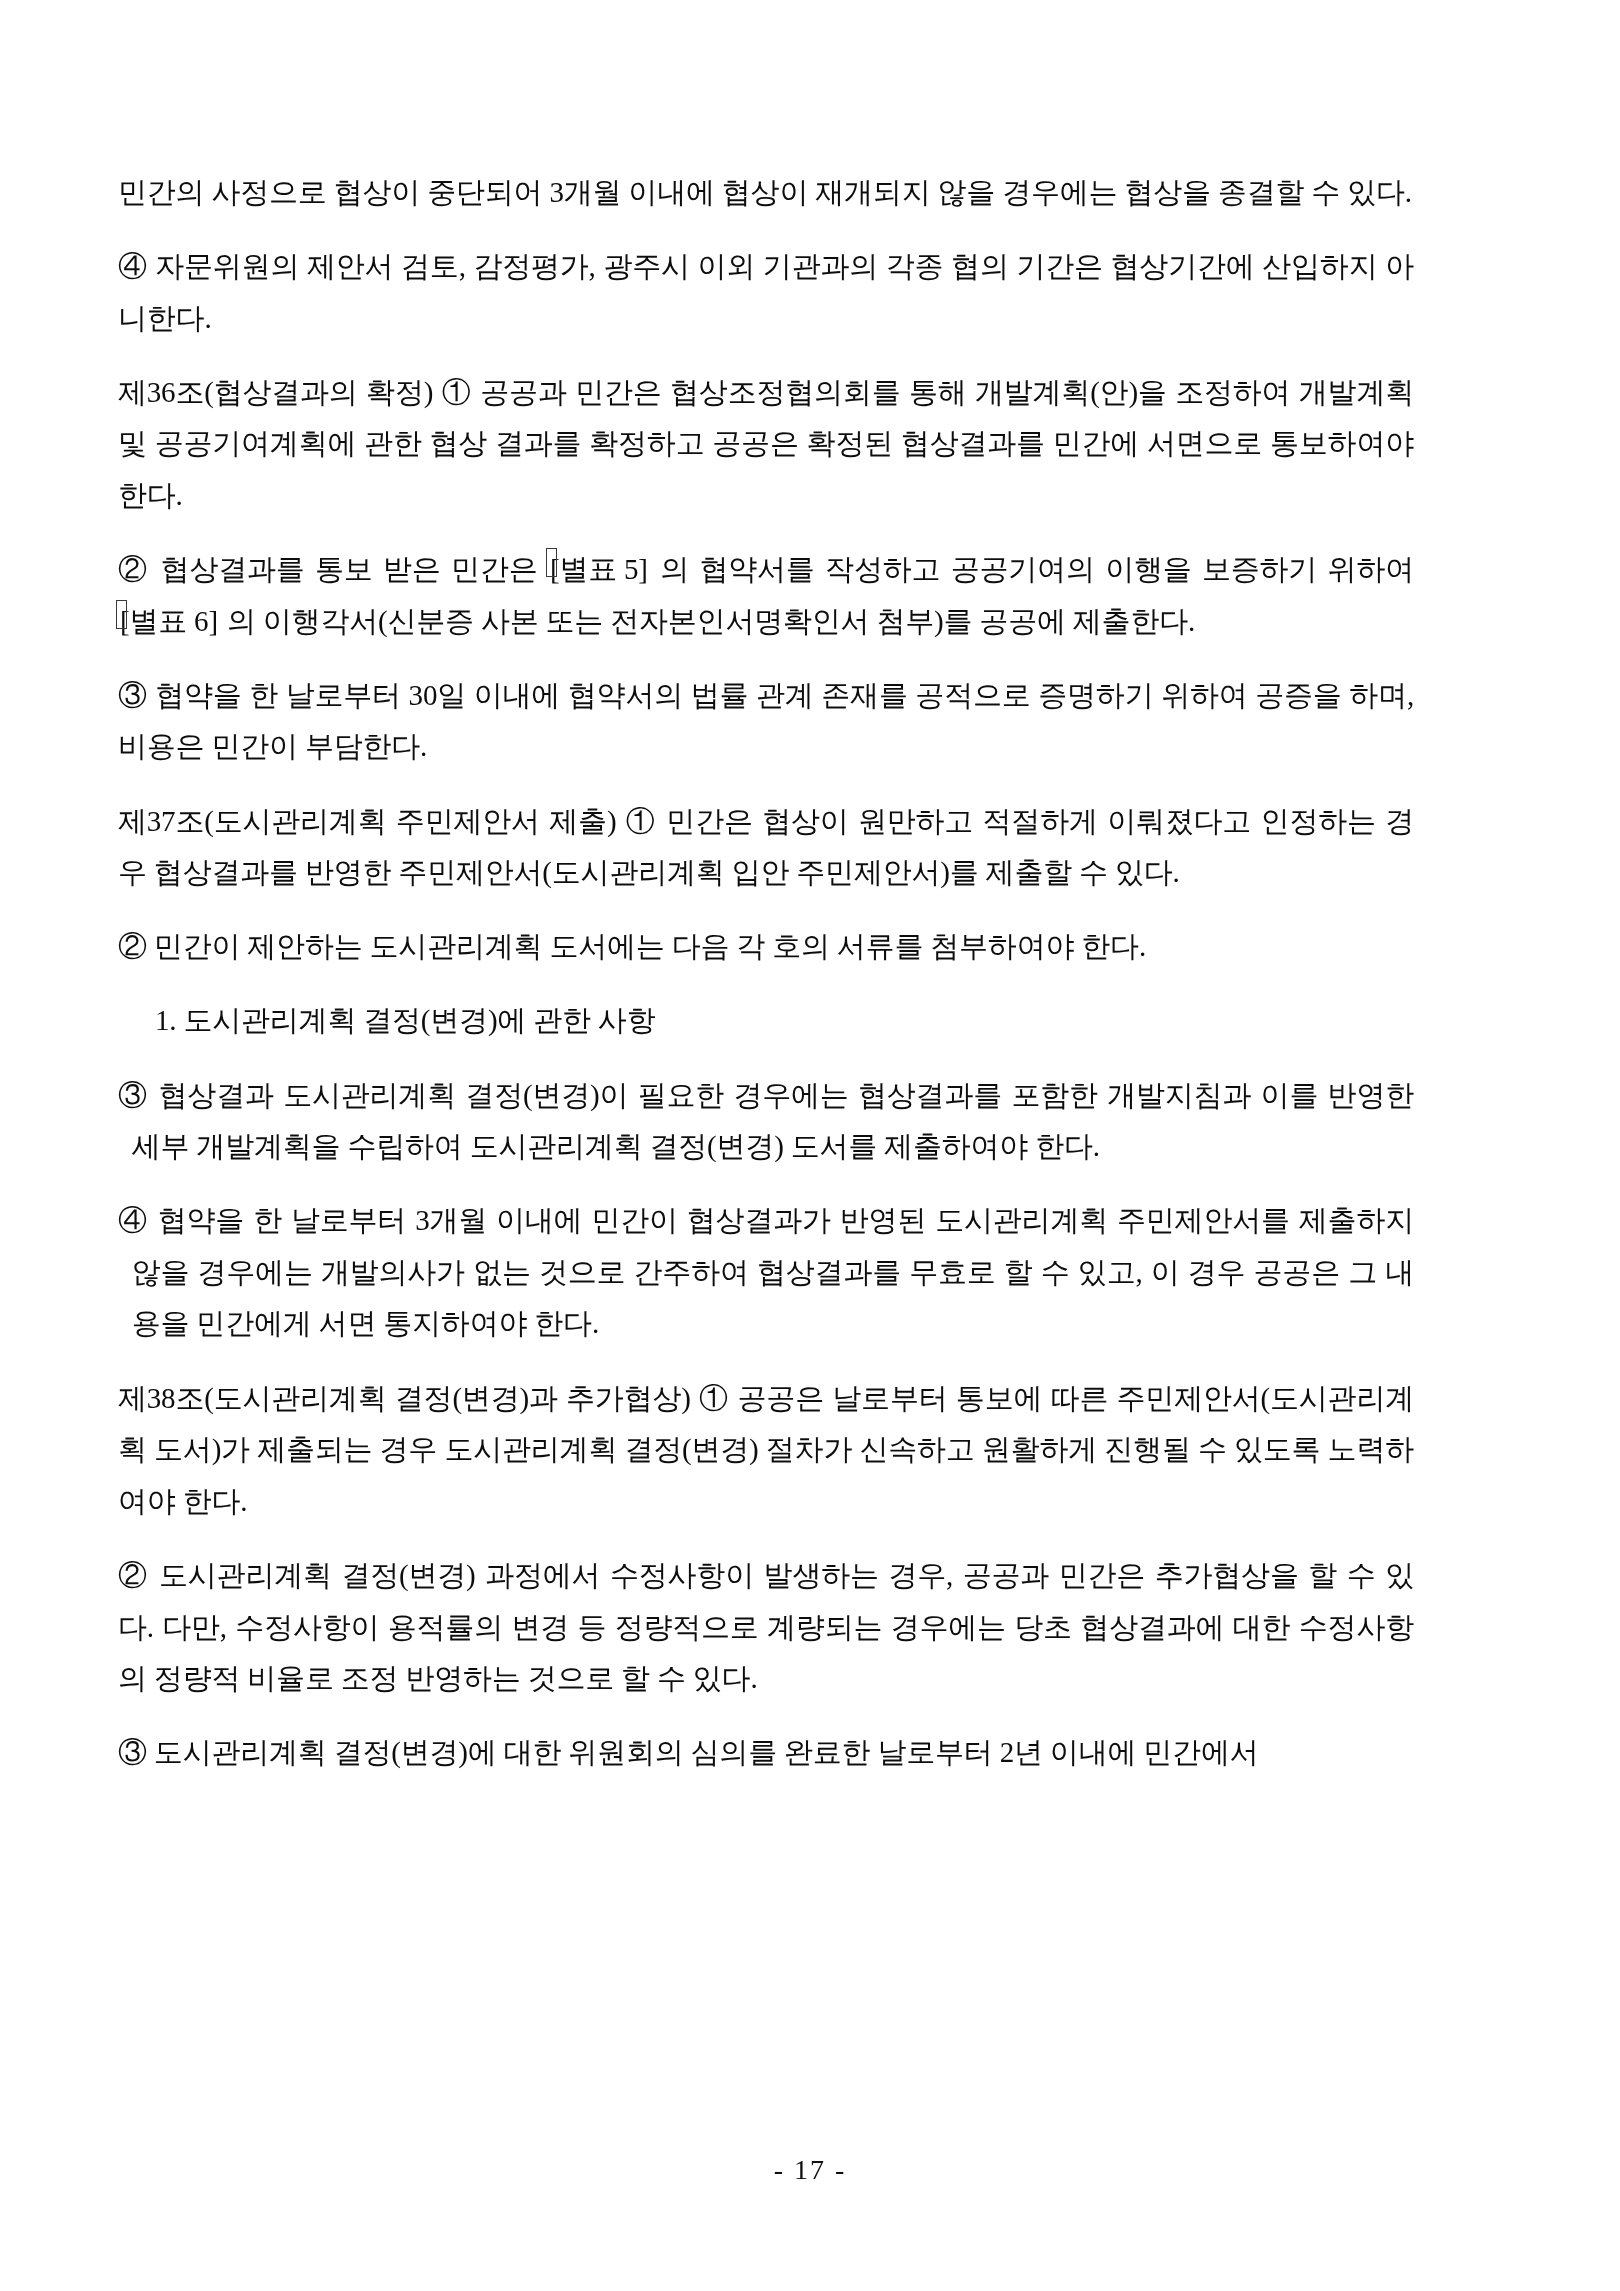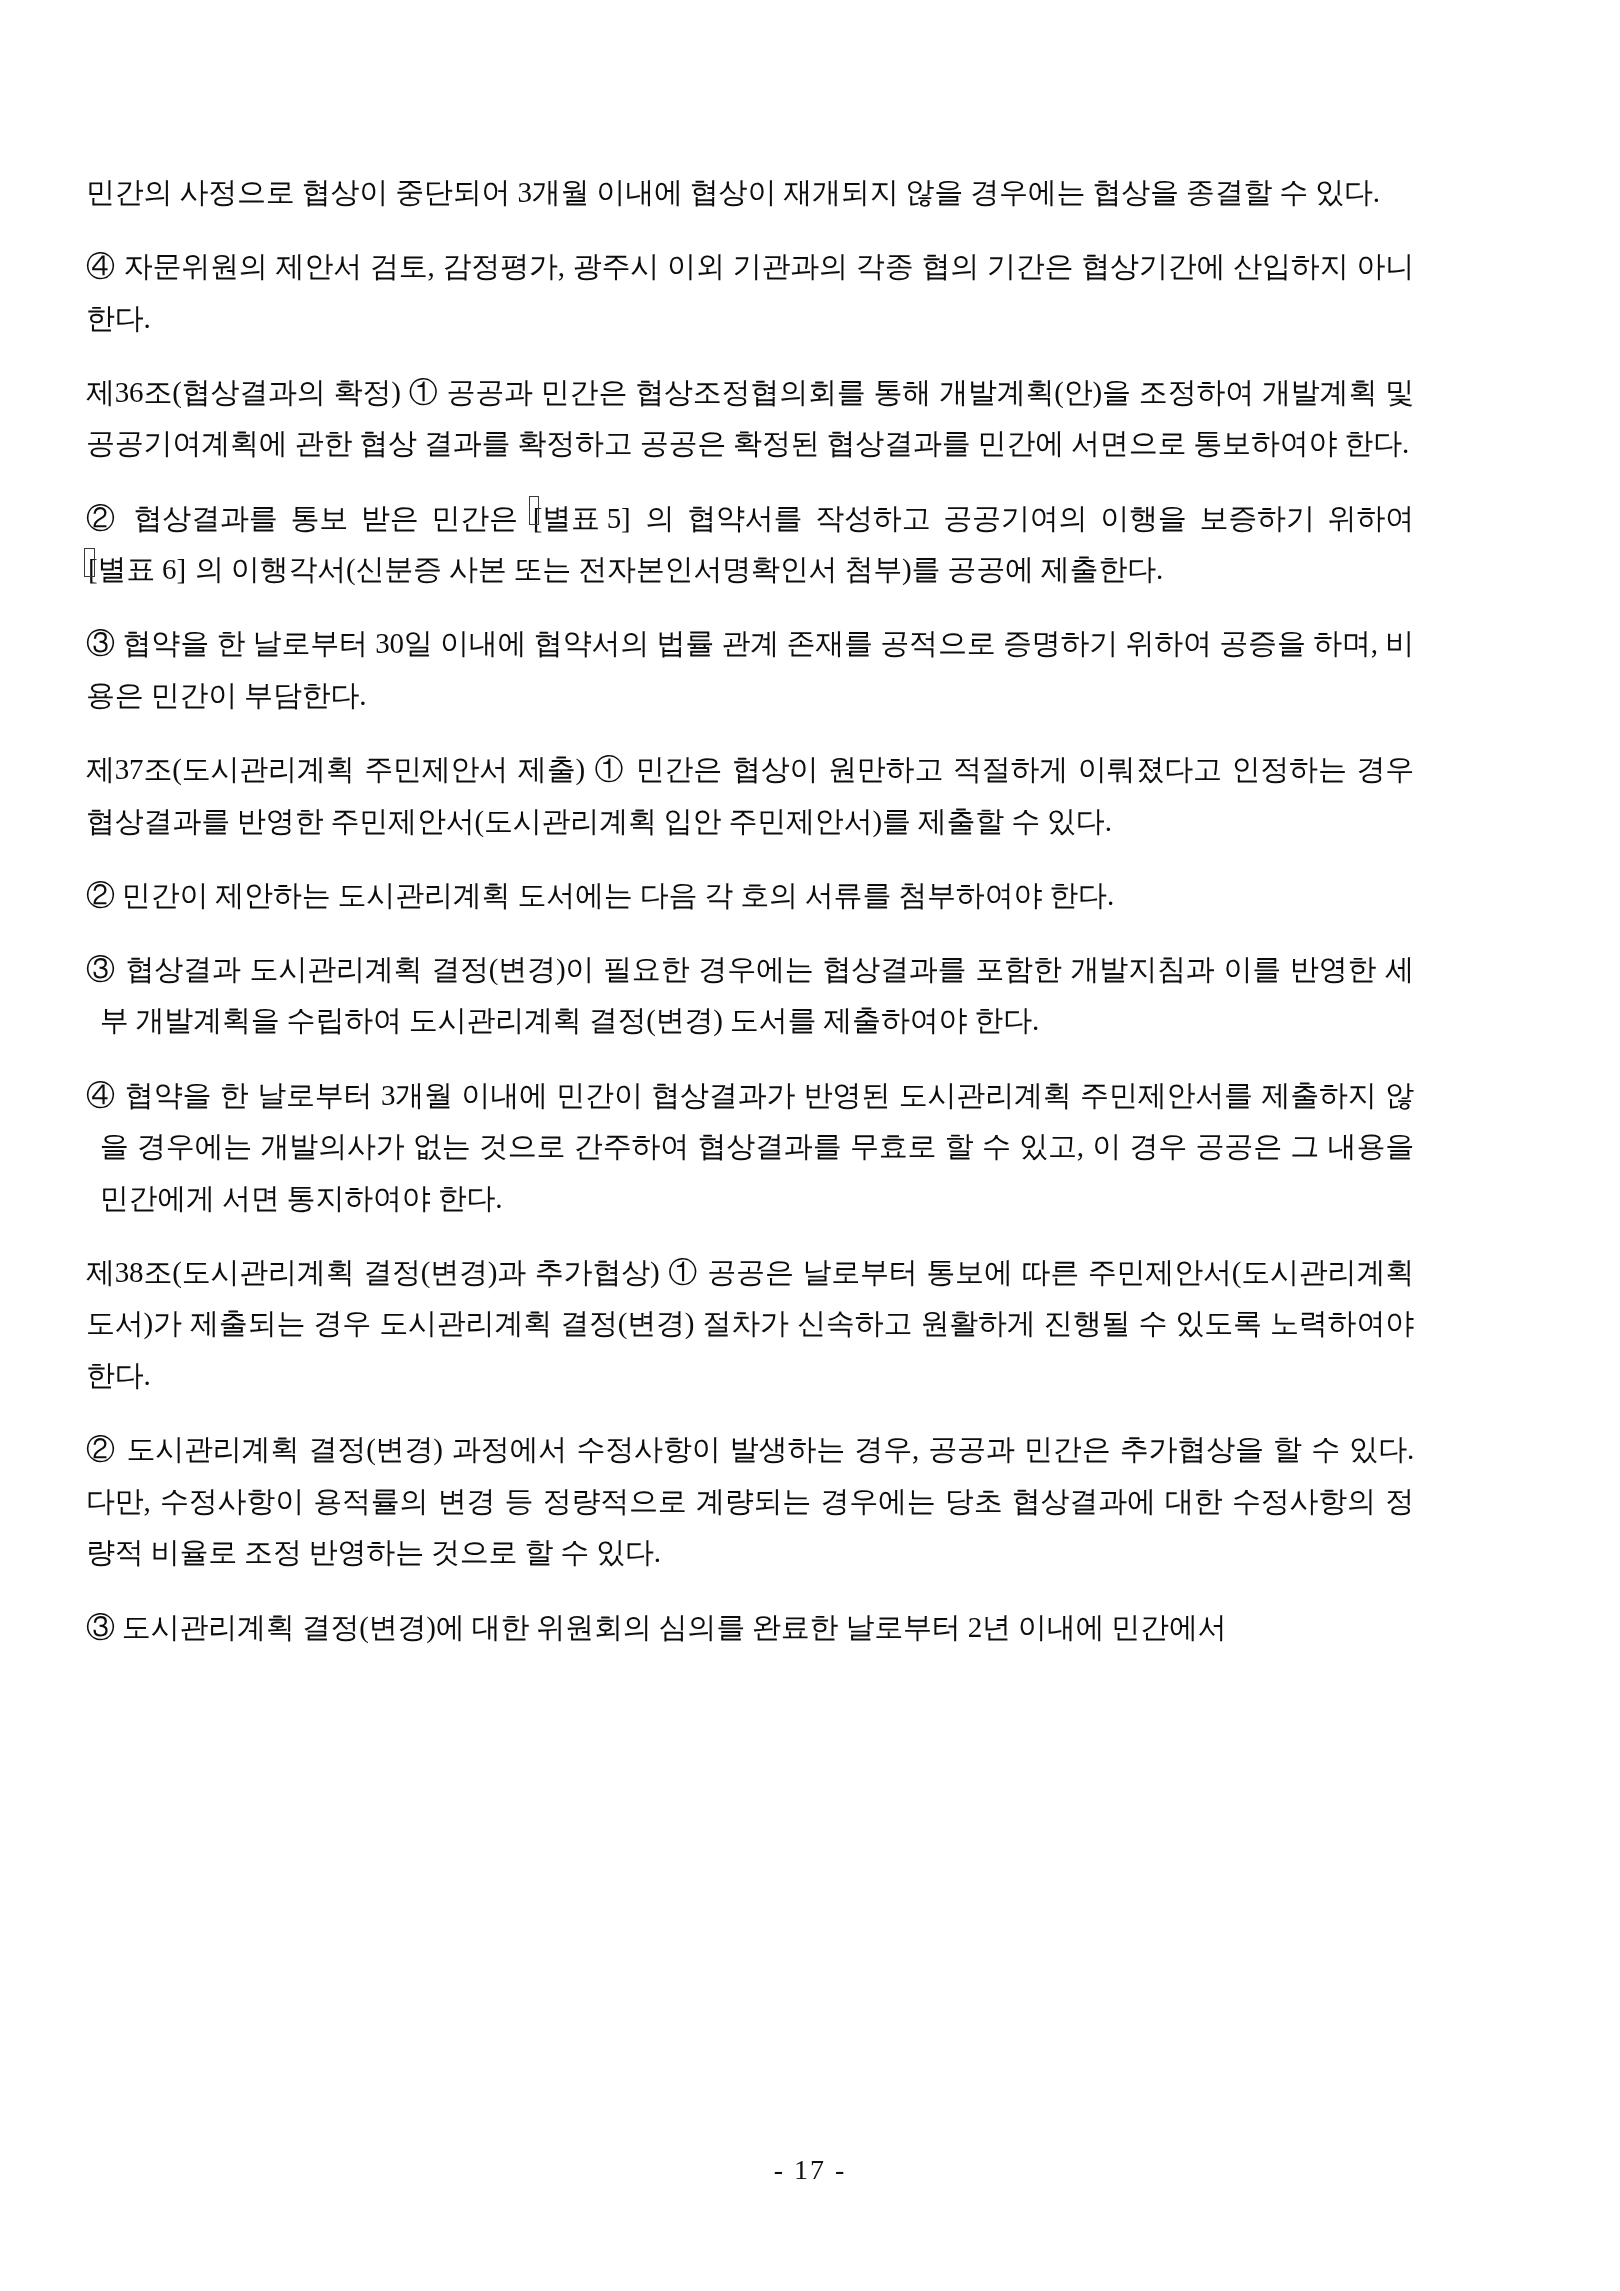--- a/index.html
+++ b/index.html
@@ -6,21 +6,21 @@
     margin: 0;
     padding: 0;
     background: #ffffff;
   }
   .page {
     width: 1620px;
     height: 2292px;
     background: #ffffff;
     position: relative;
     box-sizing: border-box;
-    padding: 167px 206px 0 86px;
+    padding: 167px 206px 0 118px;
     font-family: "Liberation Serif", "DejaVu Serif", serif;
     color: #0d0d0d;
   }
   .body-text {
     font-size: 29px;
     line-height: 1.78;
     letter-spacing: -0.2px;
   }
   p {
     margin: 0 0 22.5px 0;
@@ -85,20 +85,21 @@
 
     <p><span>② 협상결과를 통보 받은 민간은 </span><span class="boxchar nowrapnum">[별표 5]</span><span> 의 협약서를 작성하고 공공기여의 이행을 보증하기 위하여 </span><span class="boxchar nowrapnum">[별표 6]</span><span> 의 이행각서(신분증 사본 또는 전자본인서명확인서 첨부)를 공공에 제출한다.</span></p>
 
     <p>③ 협약을 한 날로부터 30일 이내에 협약서의 법률 관계 존재를 공적으로 증명하기 위하여 공증을 하며, 비용은 민간이 부담한다.</p>
 
     <p>제37조(도시관리계획 주민제안서 제출) ① 민간은 협상이 원만하고 적절하게 이뤄졌다고 인정하는 경우 협상결과를 반영한 주민제안서(도시관리계획 입안 주민제안서)를 제출할 수 있다.</p>
 
     <p>② 민간이 제안하는 도시관리계획 도서에는 다음 각 호의 서류를 첨부하여야 한다.</p>
 
     <ol class="sub-list">
+      <li>1. 도시관리계획 결정(변경)에 관한 사항</li>
     </ol>
 
     <p class="indent-hang">③ 협상결과 도시관리계획 결정(변경)이 필요한 경우에는 협상결과를 포함한 개발지침과 이를 반영한 세부 개발계획을 수립하여 도시관리계획 결정(변경) 도서를 제출하여야 한다.</p>
 
     <p class="indent-hang">④ 협약을 한 날로부터 3개월 이내에 민간이 협상결과가 반영된 도시관리계획 주민제안서를 제출하지 않을 경우에는 개발의사가 없는 것으로 간주하여 협상결과를 무효로 할 수 있고, 이 경우 공공은 그 내용을 민간에게 서면 통지하여야 한다.</p>
 
     <p>제38조(도시관리계획 결정(변경)과 추가협상) ① 공공은 날로부터 통보에 따른 주민제안서(도시관리계획 도서)가 제출되는 경우 도시관리계획 결정(변경) 절차가 신속하고 원활하게 진행될 수 있도록 노력하여야 한다.</p>
 
     <p>② 도시관리계획 결정(변경) 과정에서 수정사항이 발생하는 경우, 공공과 민간은 추가협상을 할 수 있다. 다만, 수정사항이 용적률의 변경 등 정량적으로 계량되는 경우에는 당초 협상결과에 대한 수정사항의 정량적 비율로 조정 반영하는 것으로 할 수 있다.</p>
 

